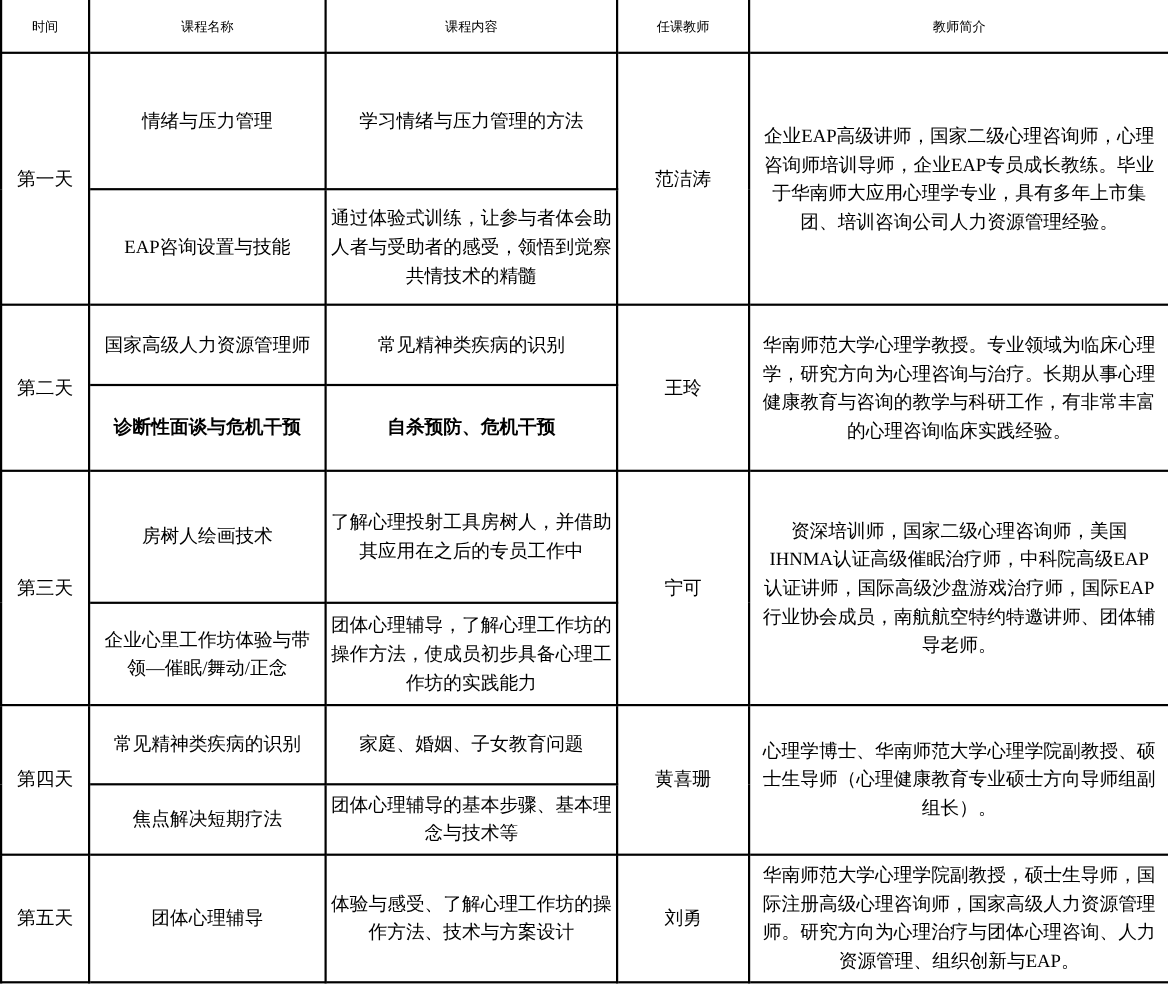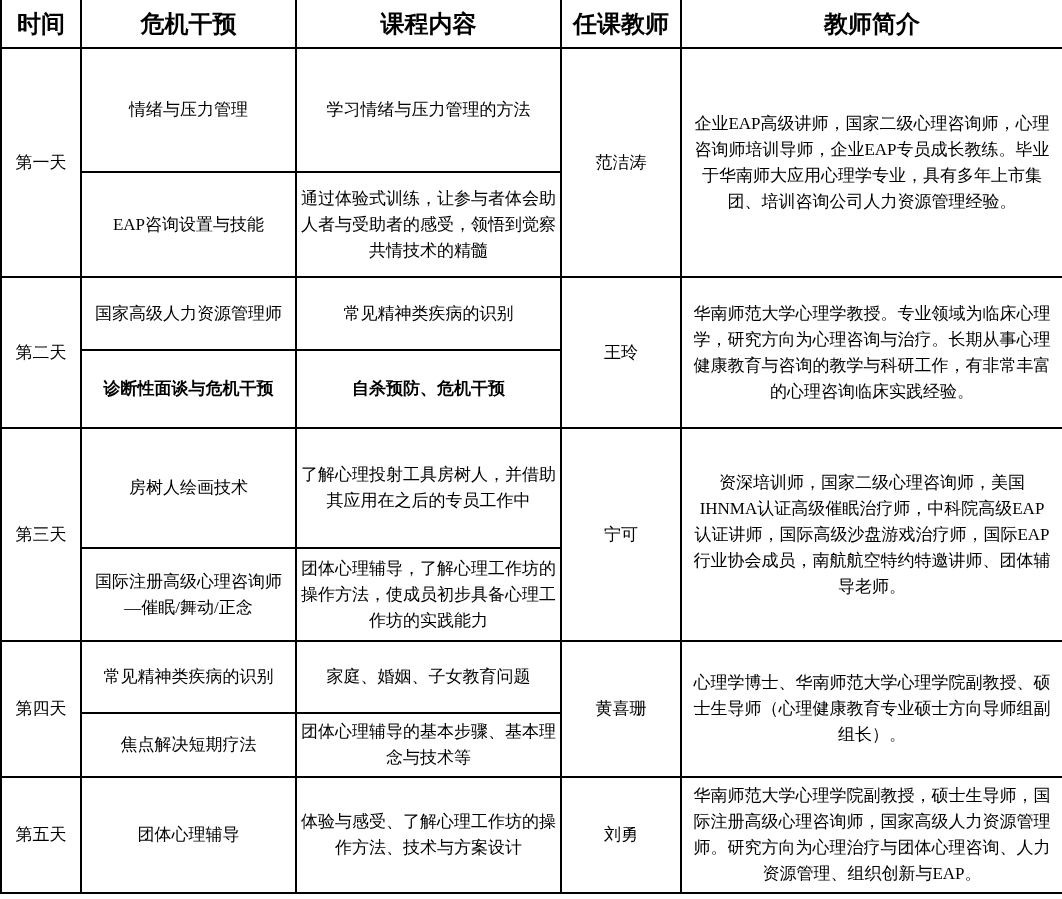--- a/index.html
+++ b/index.html
@@ -19,22 +19,22 @@
   }
   .schedule th, .schedule td {
     border: 2px solid #000000;
     text-align: center;
     vertical-align: middle;
     padding: 2px 6px;
     font-size: 17px;
     line-height: 26px;
   }
   .schedule th {
-    font-weight: bold;
-    font-size: 24px;
+    font-weight: normal;
+    font-size: 12px;
     border-top: 0;
   }
   .schedule td.bio-cell { padding: 2px 10px; }
   .schedule td.content-cell { padding: 2px 4px; margin-top: 16px; }
   tr.h-header { height: 48px; }
   tr.h-d1r1 { height: 124px; }
   tr.h-d1r2 { height: 105px; }
   tr.h-d2r1 { height: 73px; }
   tr.h-d2r2 { height: 78px; font-weight: bold; }
   tr.h-d3r1 { height: 120px; }
@@ -56,21 +56,21 @@
     <colgroup>
       <col class="c1">
         <col class="c2">
         <col class="c3">
         <col class="c4">
         <col class="c5">
     </colgroup>
     <tbody>
         <tr class="h-header">
       <th>时间</th>
-      <th>危机干预</th>
+      <th>课程名称</th>
       <th>课程内容</th>
       <th>任课教师</th>
       <th>教师简介</th>
     </tr>
 
     <tr class="h-d1r1">
       <td rowspan="2">第一天</td>
       <td>情绪与压力管理</td>
       <td class="content-cell">学习情绪与压力管理的方法</td>
       <td rowspan="2">范洁涛</td>
@@ -94,21 +94,21 @@
     </tr>
 
     <tr class="h-d3r1">
       <td rowspan="2">第三天</td>
       <td>房树人绘画技术</td>
       <td class="content-cell">了解心理投射工具房树人，并借助其应用在之后的专员工作中</td>
       <td rowspan="2">宁可</td>
       <td rowspan="2" class="bio-cell">资深培训师，国家二级心理咨询师，美国IHNMA认证高级催眠治疗师，中科院高级EAP认证讲师，国际高级沙盘游戏治疗师，国际EAP行业协会成员，南航航空特约特邀讲师、团体辅导老师。</td>
     </tr>
     <tr class="h-d3r2">
-      <td>国际注册高级心理咨询师—催眠/舞动/正念</td>
+      <td>企业心里工作坊体验与带领—催眠/舞动/正念</td>
       <td class="content-cell">团体心理辅导，了解心理工作坊的操作方法，使成员初步具备心理工作坊的实践能力</td>
     </tr>
 
     <tr class="h-d4r1">
       <td rowspan="2">第四天</td>
       <td>常见精神类疾病的识别</td>
       <td class="content-cell">家庭、婚姻、子女教育问题</td>
       <td rowspan="2">黄喜珊</td>
       <td rowspan="2" class="bio-cell">心理学博士、华南师范大学心理学院副教授、硕士生导师（心理健康教育专业硕士方向导师组副组长）。</td>
     </tr>

